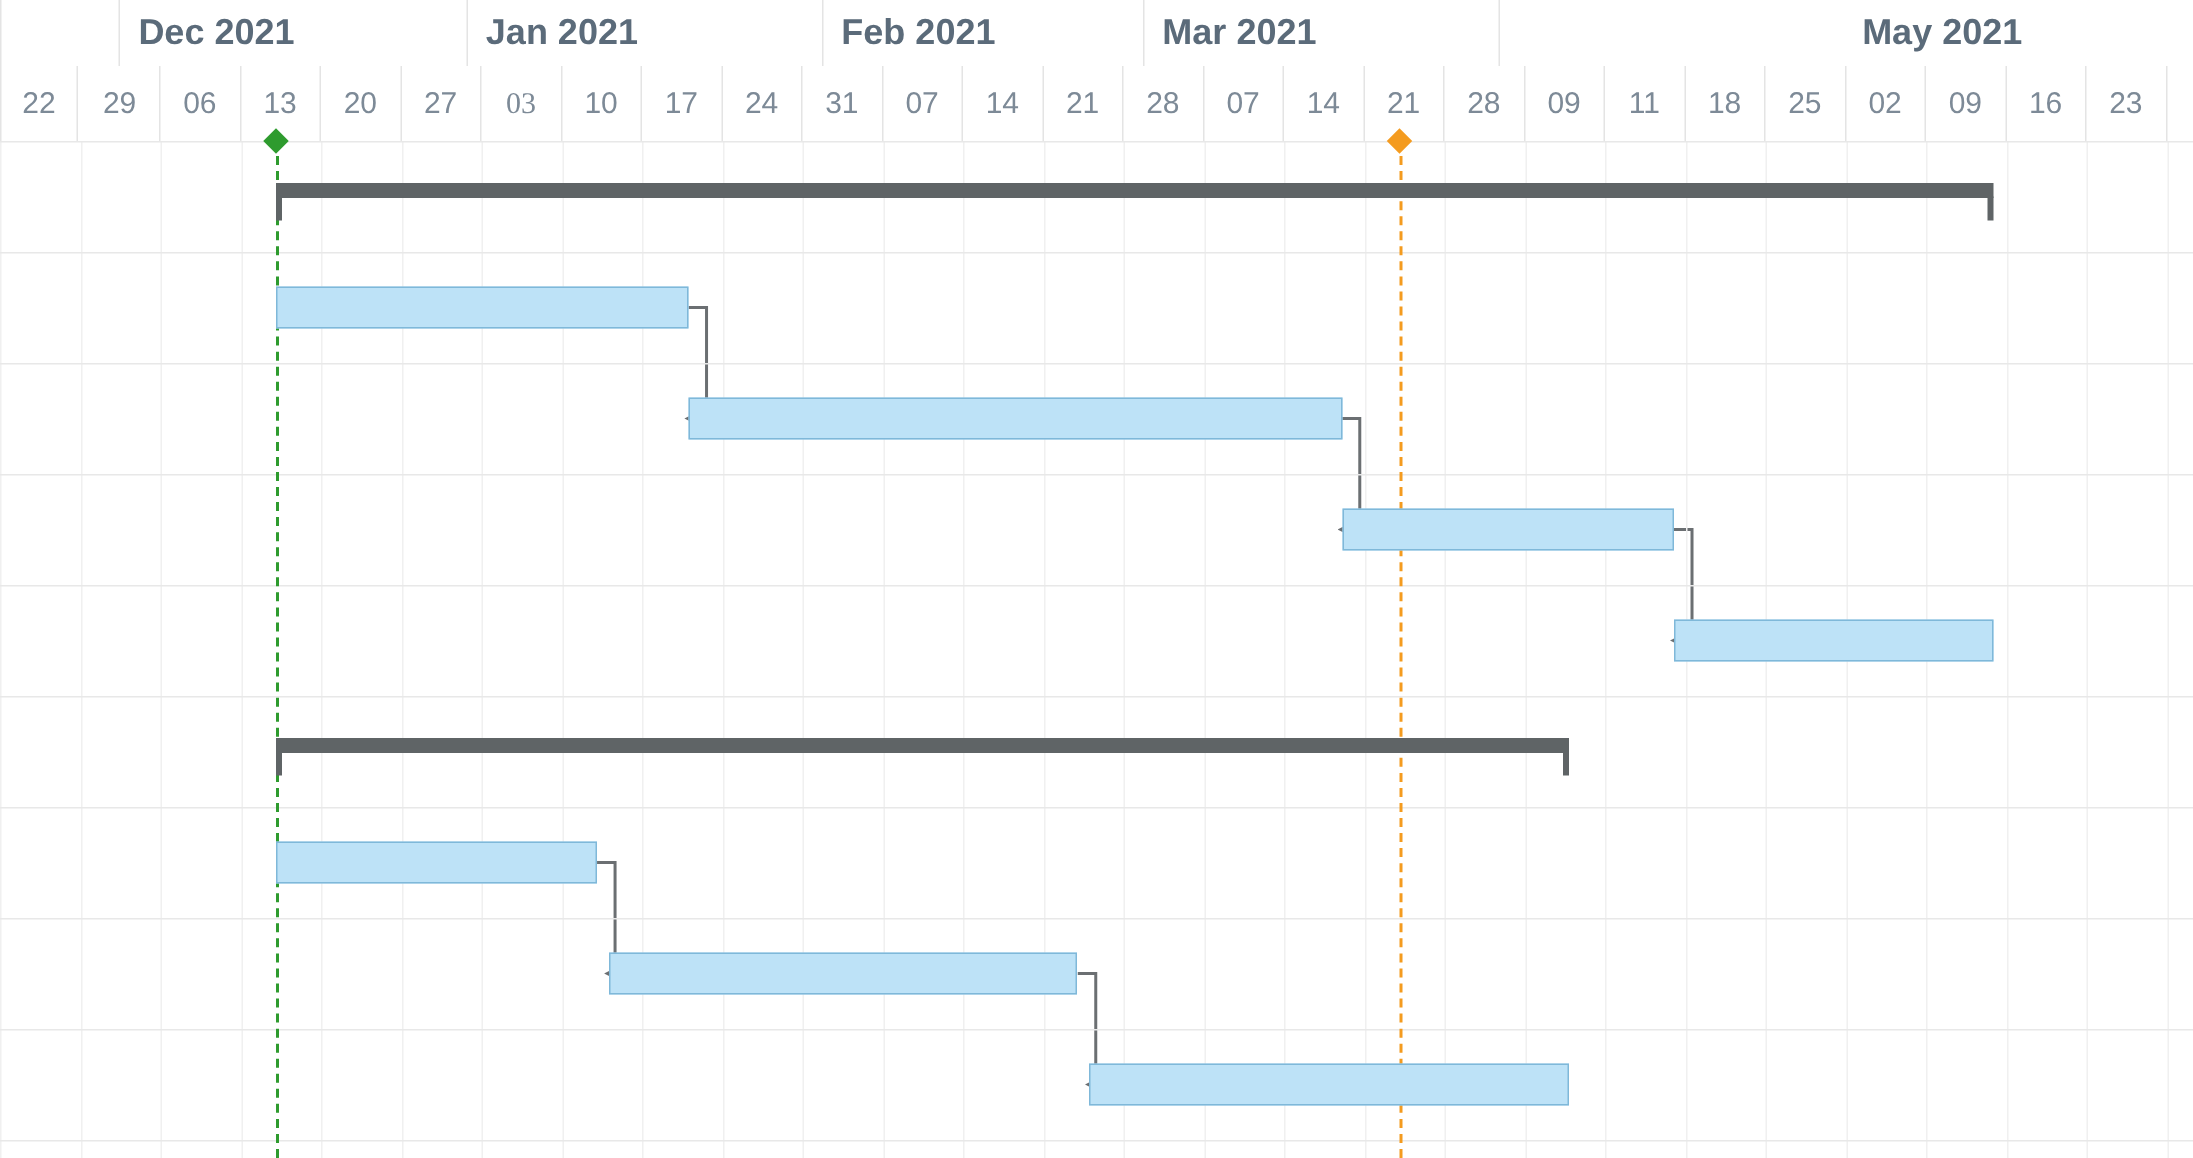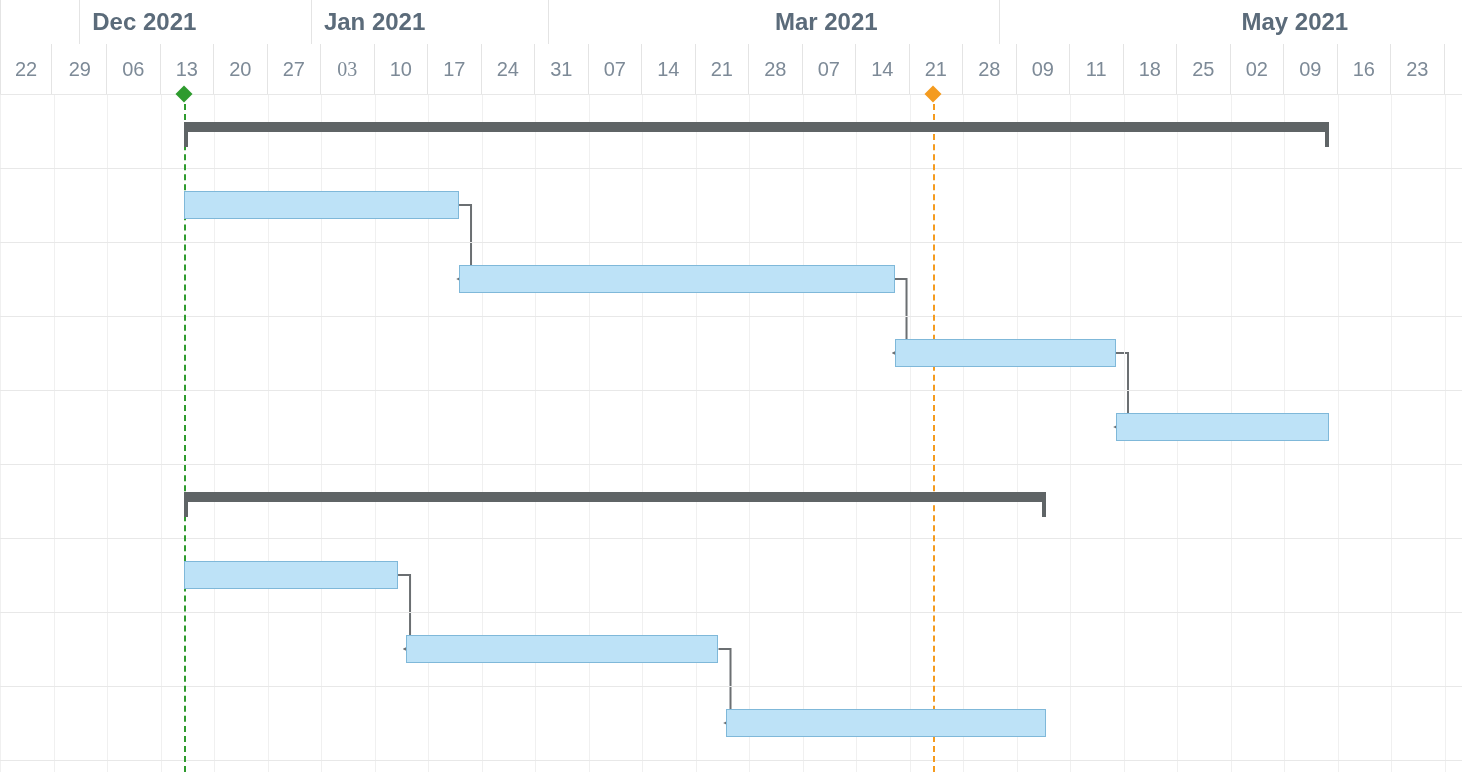--- a/index.html
+++ b/index.html
@@ -32,20 +32,21 @@
   svg.dep{position:absolute;left:0;top:0;width:100%;height:100%;pointer-events:none;}
 </style>
 </head>
 <body>
 
 <div class="gantt">
   <div class="hdr-months">
       <div class="month-cell" style="left: 0px; width: 80.25px;"></div>
       <div class="month-cell" style="left: 80.25px; width: 231.655px;">Dec 2021</div>
       <div class="month-cell" style="left: 311.905px; width: 237.005px;">Jan 2021</div>
+      <div class="month-cell" style="left: 548.91px; width: 214px;">Feb 2021</div>
       <div class="month-cell" style="left: 762.91px; width: 237.005px;">Mar 2021</div>
       <div class="month-cell" style="left: 1229.43px; width: 237.005px;">May 2021</div>
     </div>
   <div class="hdr-days">
       <div class="day-cell first" style="left: 0px; width: 52px; text-align: center;">22</div>
       <div class="day-cell" style="left: 53.5px; width: 53.5px;">29</div>
       <div class="day-cell" style="left: 107px; width: 53.5px;">06</div>
       <div class="day-cell" style="left: 160.5px; width: 53.5px;">13</div>
       <div class="day-cell" style="left: 214px; width: 53.5px;">20</div>
       <div class="day-cell" style="left: 267.5px; width: 53.5px;">27</div>

